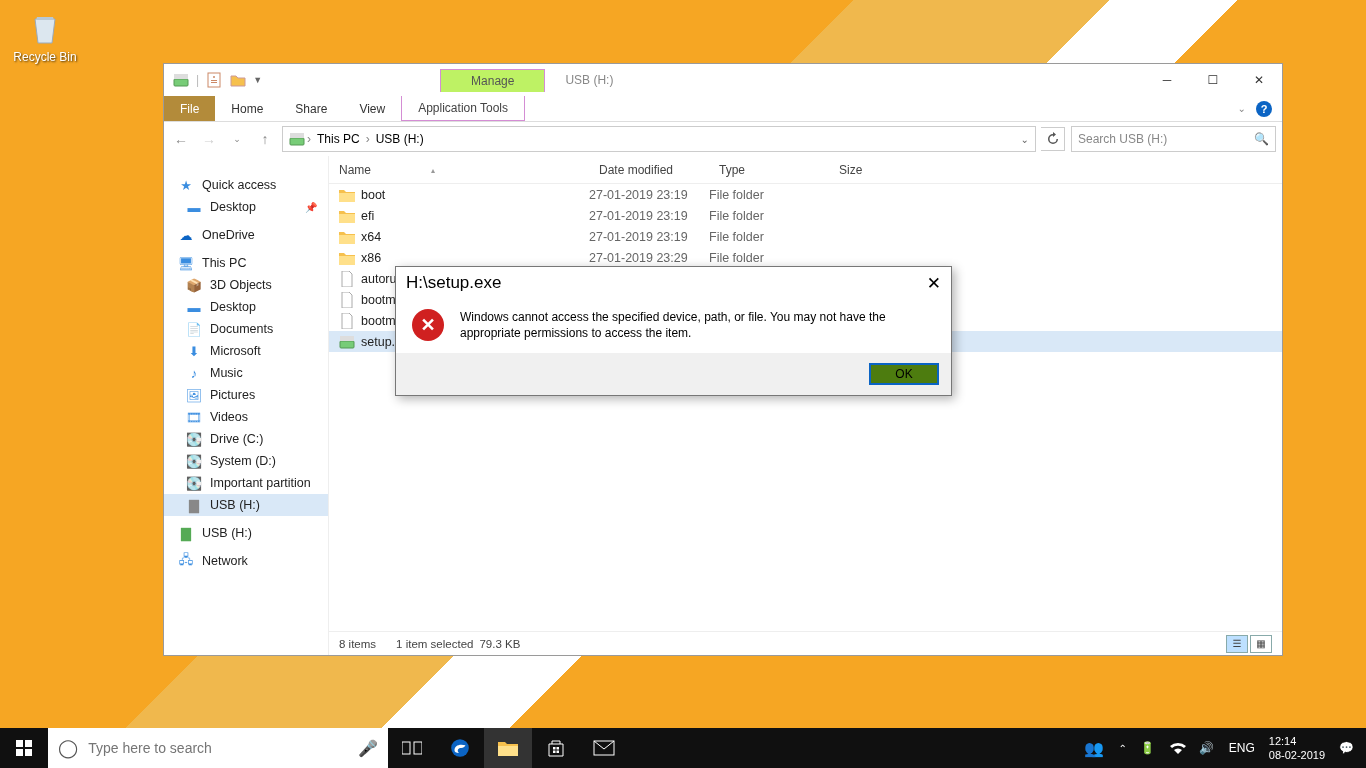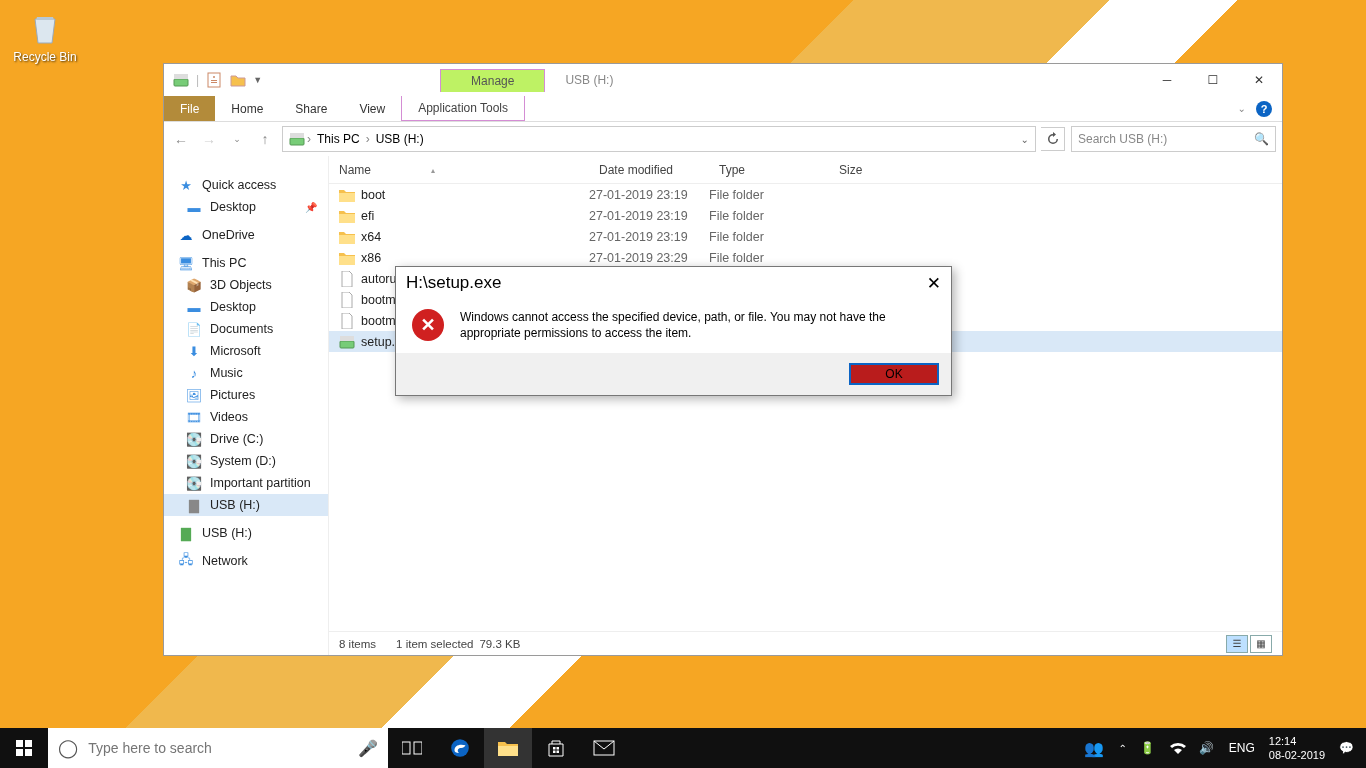--- a/index.html
+++ b/index.html
@@ -59,21 +59,21 @@
   .file-ico { width:16px; height:16px; display:flex; align-items:center; justify-content:center;}
   .statusbar { height:24px; border-top:1px solid #eee; display:flex; align-items:center; padding:4px 10px; font-size:11.5px; color:#444; gap:20px;}
   .statusbar .views { margin-left:auto; display:flex; gap:2px;}
   .view-btn { width:22px; height:18px; border:1px solid #8aa; display:flex; align-items:center; justify-content:center; font-size:10px;}
   .view-btn.active { background:#bde0ff;}
   .dialog { position:absolute; top:266px; left:395px; width:557px; height:130px; background:#f0f0f0; border:1px solid #777; box-shadow:3px 3px 10px rgba(0,0,0,.3); z-index:5; display:flex; flex-direction:column;}
   .dlg-title { height:28px; background:#fff; display:flex; align-items:center; padding:16px 10px; font-size:17px; justify-content:space-between;}
   .dlg-body { flex:1; background:#fff; display:flex; padding:10px 16px; gap:16px; font-size:12px;}
   .dlg-ico { width:32px; height:32px; border-radius:50%; background:#d02020; display:flex; align-items:center; justify-content:center; color:#fff; font-size:18px; font-weight:bold; flex-shrink:0;}
   .dlg-footer { height:42px; display:flex; align-items:center; justify-content:flex-end; padding:0 12px;}
-  .ok-btn { width:90px; height:22px; border:2px solid #0b64c4; background:#b91c1c; font-size:12px;}
+  .ok-btn { width:70px; height:22px; border:2px solid #0b64c4; background:#4d7c0f; font-size:12px;}
   svg { display:block; }
 </style>
 </head>
 <body>
 
 <div class="desktop-bg"></div>
 
 <div class="desktop-icons">
   <div class="desktop-icon">
     <div class="ico">

